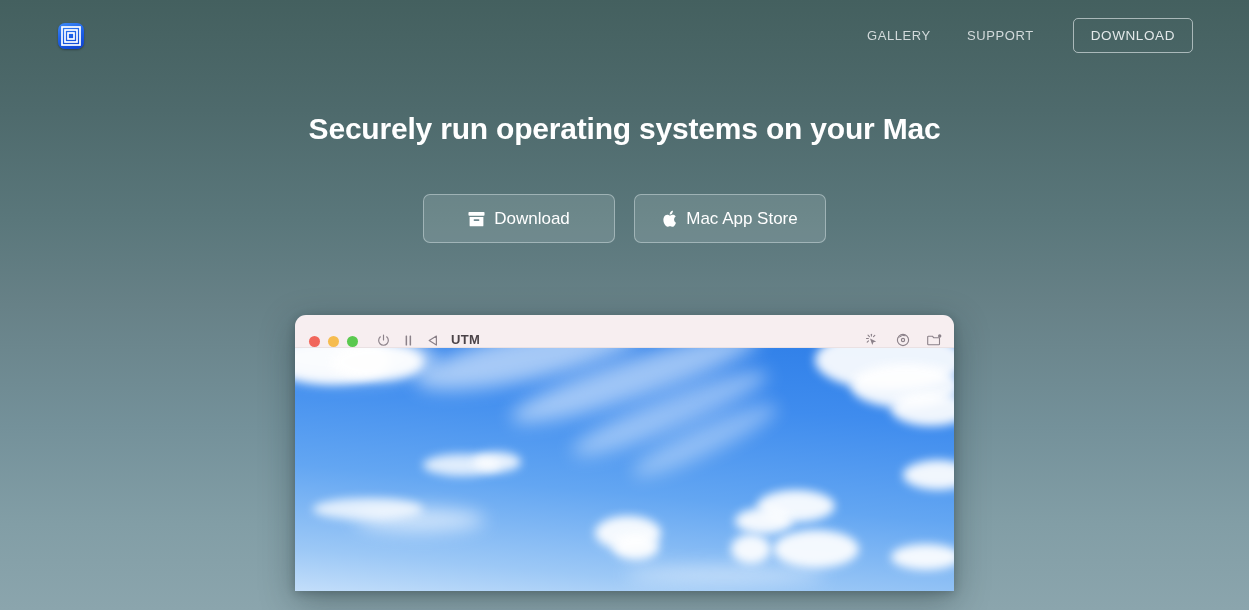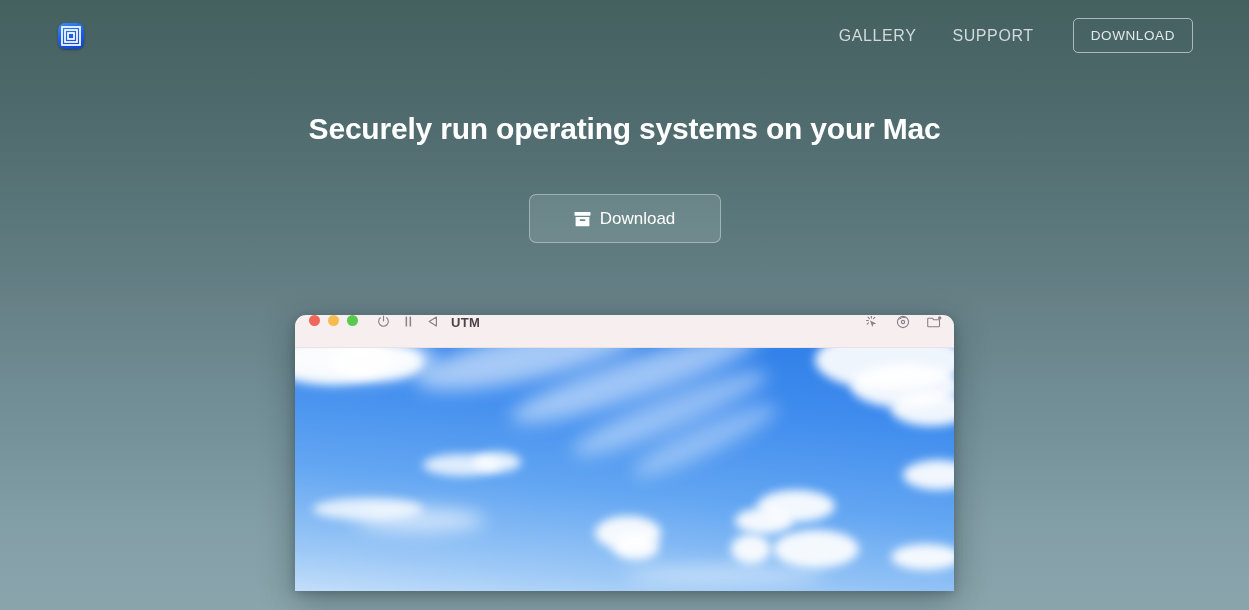--- a/index.html
+++ b/index.html
@@ -54,21 +54,21 @@
   .main-nav {
     margin-left: auto;
     display: flex;
     align-items: center;
     gap: 0;
   }
 
   .nav-link {
     color: #d2dadb;
     text-decoration: none;
-    font-size: 16px;
+    font-size: 13px;
     letter-spacing: 0.6px;
     padding: 9px 18px;
     white-space: nowrap;
   }
 
   .nav-download {
     color: #e2e8e9;
     text-decoration: none;
     font-size: 13.5px;
     letter-spacing: 0.6px;
@@ -137,21 +137,21 @@
     border-radius: 11px 11px 0 0;
     overflow: hidden;
     box-shadow: 0 10px 34px rgba(18,32,36,0.36),
                 0 2px 9px rgba(18,32,36,0.24);
   }
 
   .vm-titlebar {
     height: 33px;
     background: #f7eef0;
     display: flex;
-    align-items: flex-start;
+    align-items: flex-end;
     padding: 0 12px 0 14px;
     border-bottom: 1px solid rgba(0,0,0,0.05);
   }
 
   .traffic-lights {
     display: flex;
     align-items: center;
     gap: 8px;
   }
 
@@ -254,20 +254,29 @@
       <span class="cta-icon">
         <svg width="17" height="16" viewBox="0 0 18 16" aria-hidden="true">
           <rect x="0.5" y="0.5" width="17" height="4" rx="0.8" fill="#ffffff"></rect>
           <path d="M1.7 5.8 h14.6 v9.0 a0.9 0.9 0 0 1 -0.9 0.9 H2.6 a0.9 0.9 0 0 1 -0.9 -0.9 Z" fill="#ffffff"></path>
           <rect x="6" y="8.3" width="6" height="1.7" rx="0.6" fill="#6d878d"></rect>
         </svg>
       </span>
       <span>Download</span>
     </a>
 
+    <a class="cta" href="#">
+      <span class="cta-icon">
+        <svg width="15" height="18" viewBox="0 0 14 17" aria-hidden="true">
+          <path fill="#ffffff" d="M11.3 9.0c0-1.9 1.5-2.8 1.6-2.9-0.9-1.3-2.2-1.5-2.7-1.5-1.2-0.1-2.3 0.7-2.9 0.7-0.6 0-1.5-0.7-2.4-0.7-1.3 0-2.4 0.7-3.1 1.9-1.3 2.3-0.3 5.6 0.9 7.5 0.6 0.9 1.4 1.9 2.4 1.9 0.9 0 1.3-0.6 2.4-0.6 1.1 0 1.4 0.6 2.4 0.6 1 0 1.6-0.9 2.2-1.8 0.7-1.0 1.0-2.1 1.0-2.1s-1.8-0.7-1.8-3.0z"></path>
+          <path fill="#ffffff" d="M9.4 3.2c0.5-0.6 0.9-1.5 0.8-2.4-0.8 0-1.7 0.5-2.2 1.2-0.5 0.6-0.9 1.5-0.8 2.3 0.9 0.1 1.7-0.4 2.2-1.1z"></path>
+        </svg>
+      </span>
+      <span>Mac App Store</span>
+    </a>
 
   </div>
 
   <div class="hero-shot-wrap">
     <div class="vm-window">
 
       <div class="vm-titlebar">
 
         <span class="traffic-lights">
           <span class="tl tl-close"></span>

